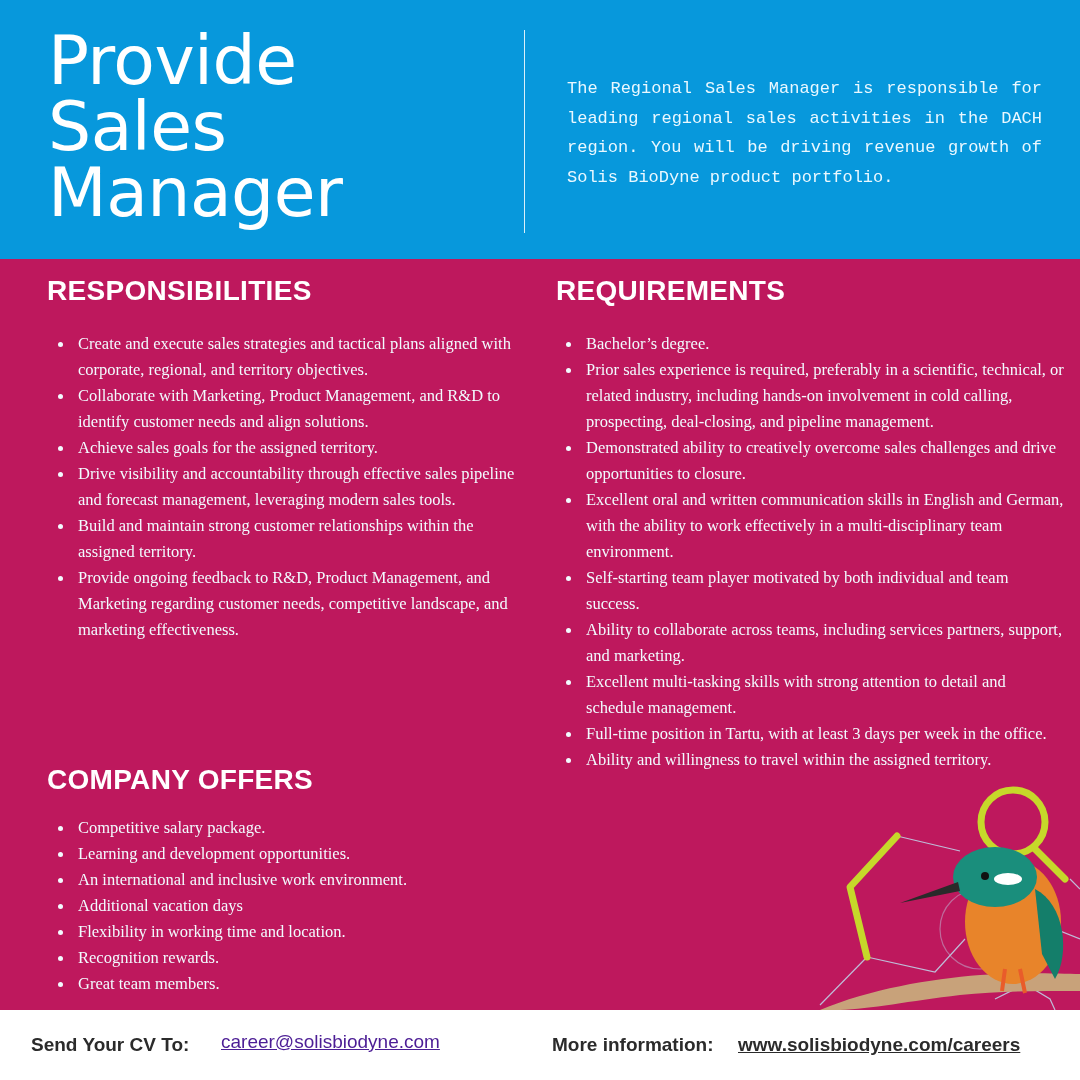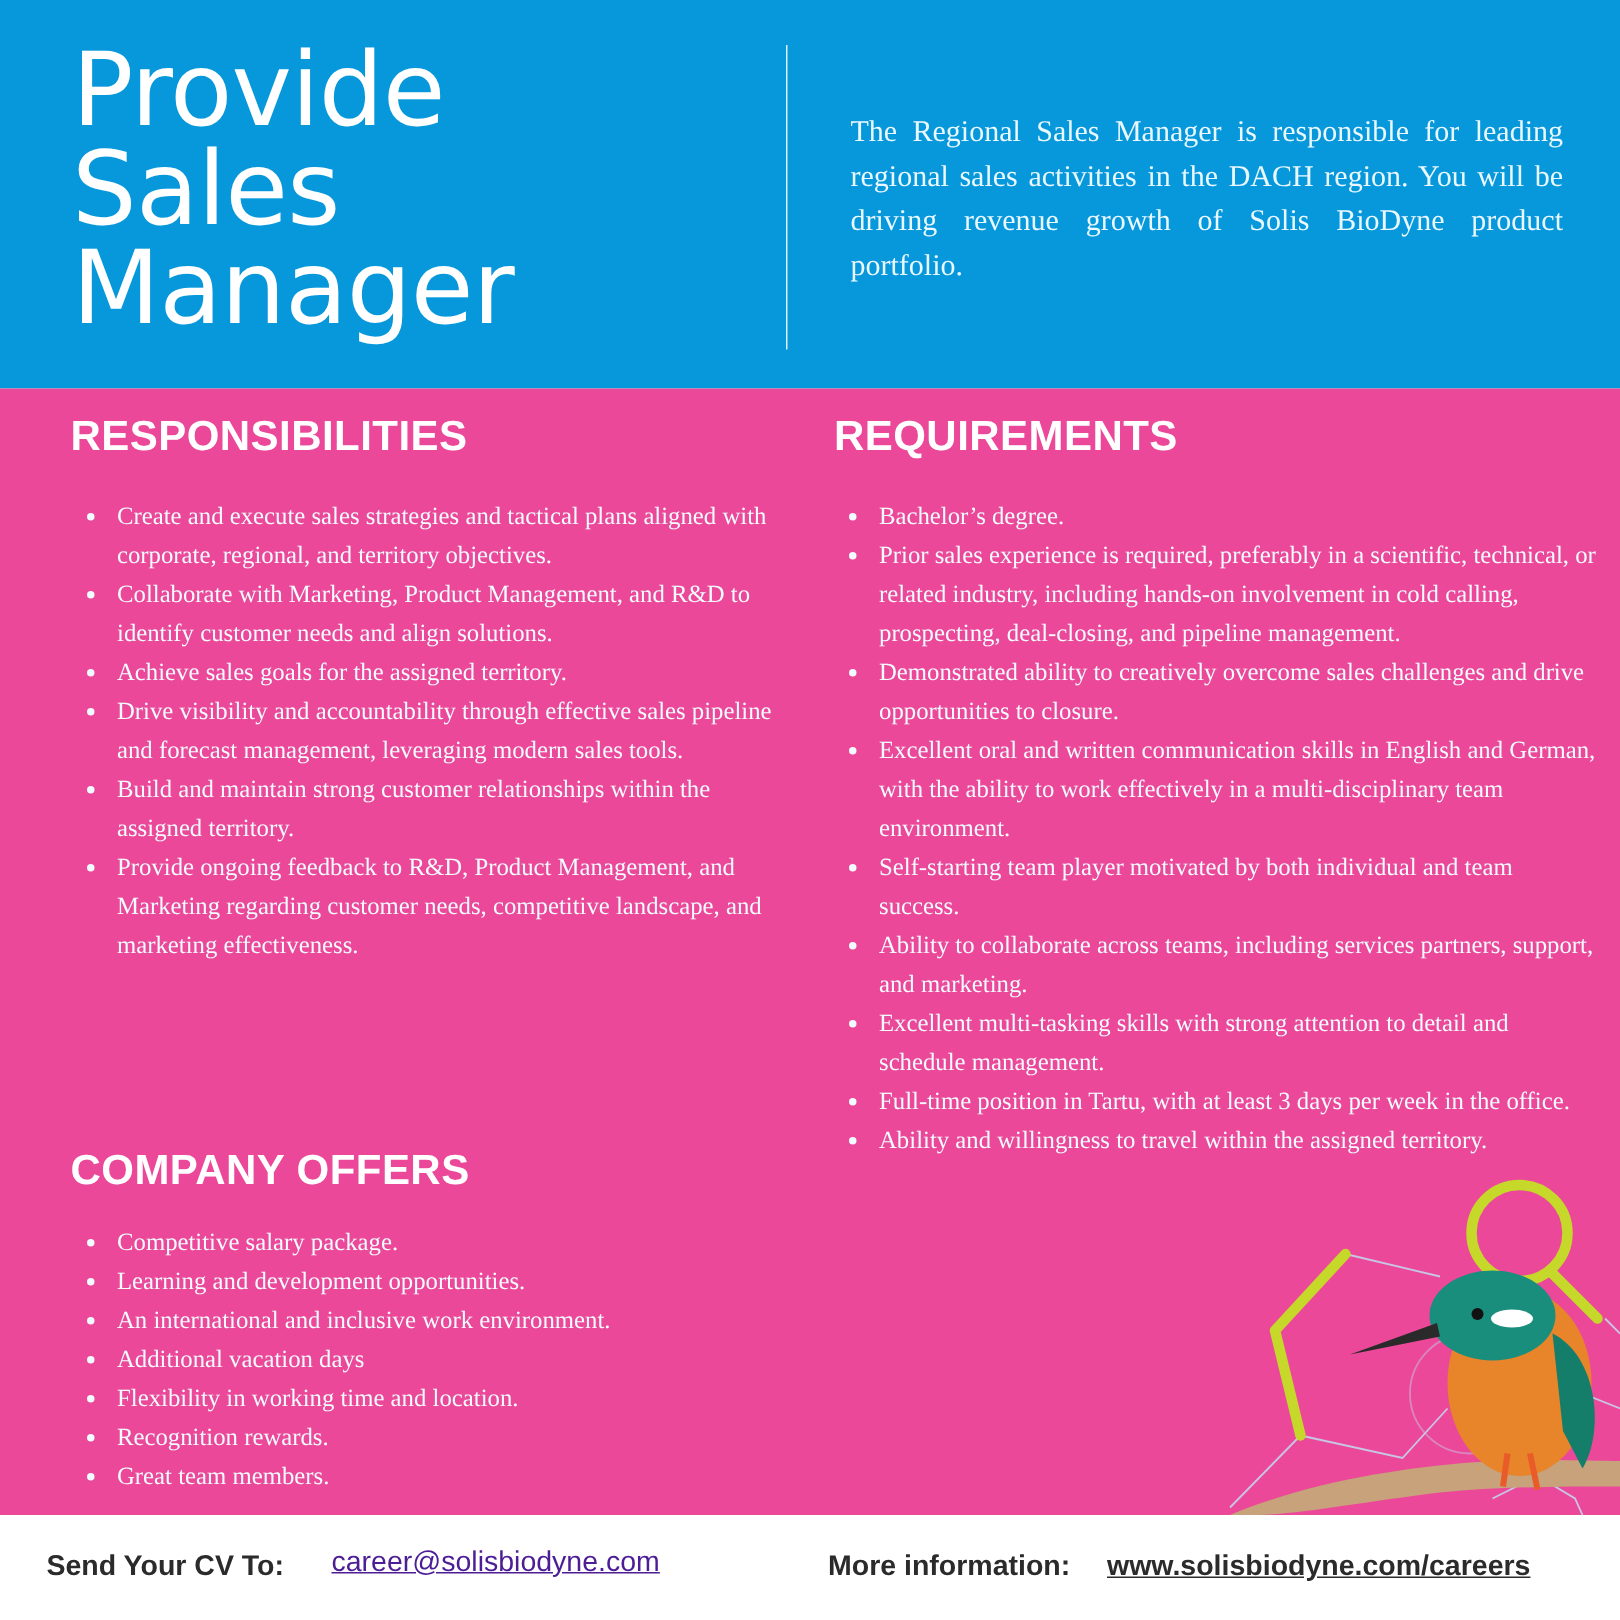--- a/index.html
+++ b/index.html
@@ -15,27 +15,27 @@
     color: #ffffff; font-size: 68px; line-height: 66px; font-weight: 500;
     letter-spacing: -0.5px;
   }
   .title span { display: block; }
   .divider {
     position: absolute; left: 524px; top: 30px; width: 1px; height: 203px;
     background: rgba(255,255,255,0.85);
   }
   .intro {
     position: absolute; left: 567px; top: 74px; width: 475px;
-    color: #EAF8FF; font-size: 20px; line-height: 29.5px; text-align: justify;
-    font-family: Liberation Serif, serif;
+    color: #EAF8FF; font-size: 17px; line-height: 29.5px; text-align: justify;
+    font-family: Liberation Mono, monospace;
   }
 
   .body {
     position: absolute; left: 0; top: 259px; width: 1080px; height: 751px;
-    background: #ec4899; overflow: hidden; padding-left: 44px;
+    background: #be185d; overflow: hidden; padding-left: 44px;
   }
   .section-title {
     position: absolute; color: #ffffff; font-size: 28px; font-weight: bold;
     font-family: "Liberation Sans", sans-serif; letter-spacing: 0.3px;
   }
   ul.list {
     position: absolute; list-style: none;
     color: #F2FBFF; font-size: 16.5px; line-height: 26px;
     font-family: Liberation Serif, serif;
   }

